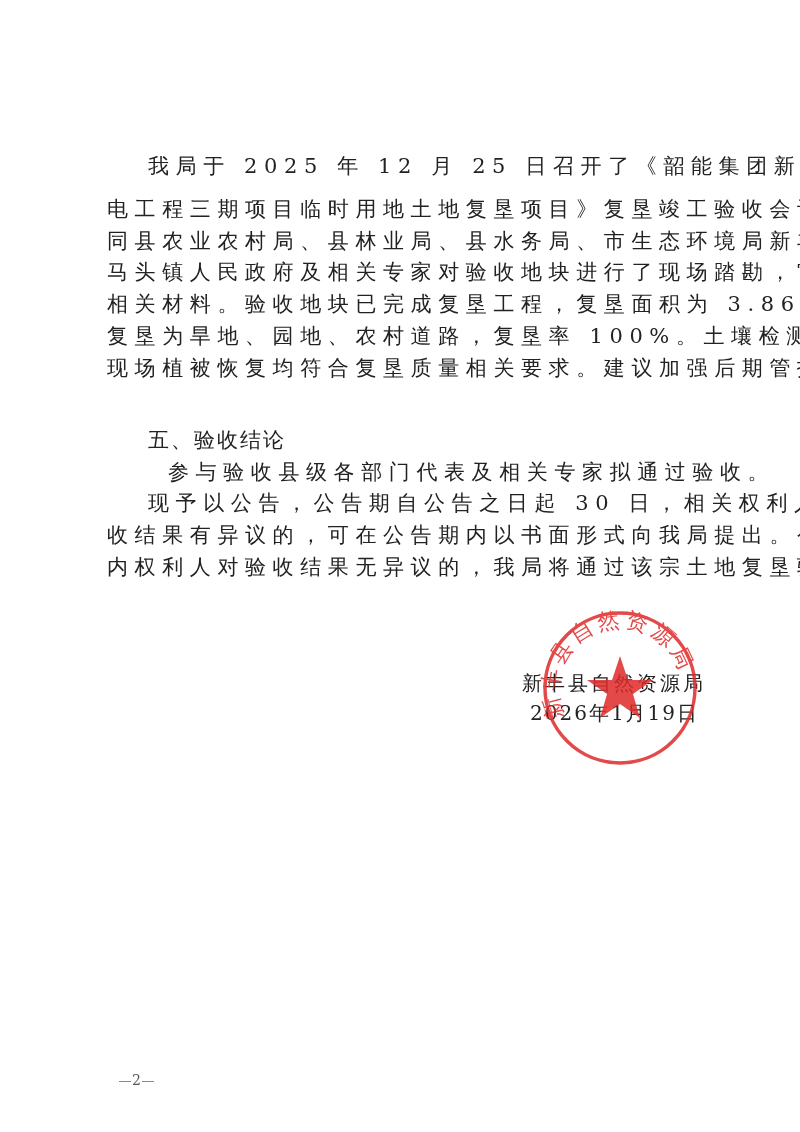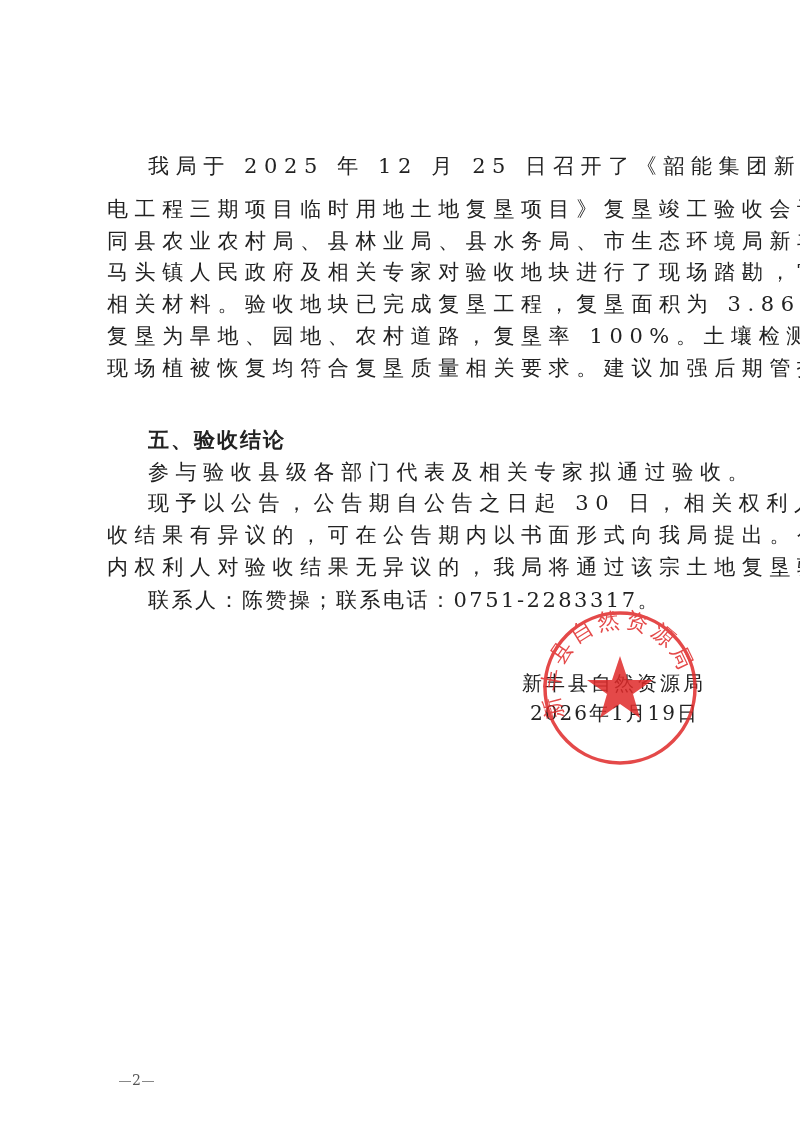--- a/index.html
+++ b/index.html
@@ -2,48 +2,47 @@
 <html><head>
   <meta charset="utf-8">
   <style>
     html, body { margin: 0; padding: 0; background: #ffffff; }
     body { width: 800px; height: 1132px; position: relative; overflow: hidden;
            font-family: "DejaVu Serif", "Liberation Serif", serif; color: #222; }
     .page { position: absolute; left: 0; top: 0; width: 800px; height: 1132px; background: #fff; }
     .line { position: absolute; left: 107px; width: 590px; font-size: 21px; line-height: 32px;
             white-space: nowrap; letter-spacing: 6.6px; }
     .indent { left: 148px; }
-    .heading { font-family: "DejaVu Sans", "Liberation Sans", sans-serif; font-weight: bold;
+    .heading { font-family: "DejaVu Sans", "Liberation Sans", sans-serif; font-weight: normal;
                letter-spacing: 2px; font-size: 21px; }
     .sig { position: absolute; font-size: 20px; line-height: 30px; white-space: nowrap; letter-spacing: 2px; z-index: 2; color:#222; }
     .seal { position: absolute; left: 540px; top: 608px; width: 160px; height: 160px; z-index: 3; opacity: 0.85; }
     .page-num { position: absolute; left: 118px; top: 1072px; font-size: 14px; color: #555; letter-spacing: 0; }
     .page-num::before, .page-num::after { content: ""; display: inline-block; width: 12px; border-top: 1px solid #888; vertical-align: middle; margin: 0 1px; }
   </style>
 </head>
 <body>
 
 <div class="page">
   <div class="line indent" style="top:150px;">我局于 2025 年 12 月 25 日召开了《韶能集团新丰生物质发</div>
   <div class="line" style="top:193px;">电工程三期项目临时用地土地复垦项目》复垦竣工验收会议，会</div>
   <div class="line" style="top:225px;">同县农业农村局、县林业局、县水务局、市生态环境局新丰分局、</div>
   <div class="line" style="top:256px;">马头镇人民政府及相关专家对验收地块进行了现场踏勘，审阅了</div>
   <div class="line" style="top:288px;">相关材料。验收地块已完成复垦工程，复垦面积为 3.8662 公顷，</div>
   <div class="line" style="top:320px;">复垦为旱地、园地、农村道路，复垦率 100%。土壤检测结果和</div>
   <div class="line" style="top:352px;">现场植被恢复均符合复垦质量相关要求。建议加强后期管护，完</div>
 
   <div class="line indent heading" style="top:424px;">五、验收结论</div>
 
-  <div class="line indent" style="top:456px;">参与验收县级各部门代表及相关专家拟通过验收。</div>
+  <div class="line indent" style="top:456px;margin-left:20px;">参与验收县级各部门代表及相关专家拟通过验收。</div>
 
   <div class="line indent" style="top:487px;">现予以公告，公告期自公告之日起 30 日，相关权利人对验</div>
   <div class="line" style="top:519px;">收结果有异议的，可在公告期内以书面形式向我局提出。公告期</div>
   <div class="line" style="top:551px;">内权利人对验收结果无异议的，我局将通过该宗土地复垦验收。</div>
 
-  <div class="line indent" style="top:584px; letter-spacing:2.5px;">联系人：陈赞操；联系电话：0751-2283317。</div>
 
   <div class="sig" style="left:522px; top:668px; letter-spacing:3px;">新丰县自然资源局</div>
   <div class="sig" style="left:530px; top:698px; letter-spacing:2px;">2026年1月19日</div>
 
   <svg class="seal" viewBox="0 0 160 160">
     <defs>
       <path id="sealArc" d="M 30 118 A 62 62 0 1 1 130 118" fill="none"></path>
     </defs>
     <circle cx="80" cy="80" r="75" fill="none" stroke="#e02a2a" stroke-width="3.5"></circle>
     <polygon points="80,48 88,72 113,72 93,86 100,110 80,96 60,110 67,86 47,72 72,72" fill="#e02a2a"></polygon>

